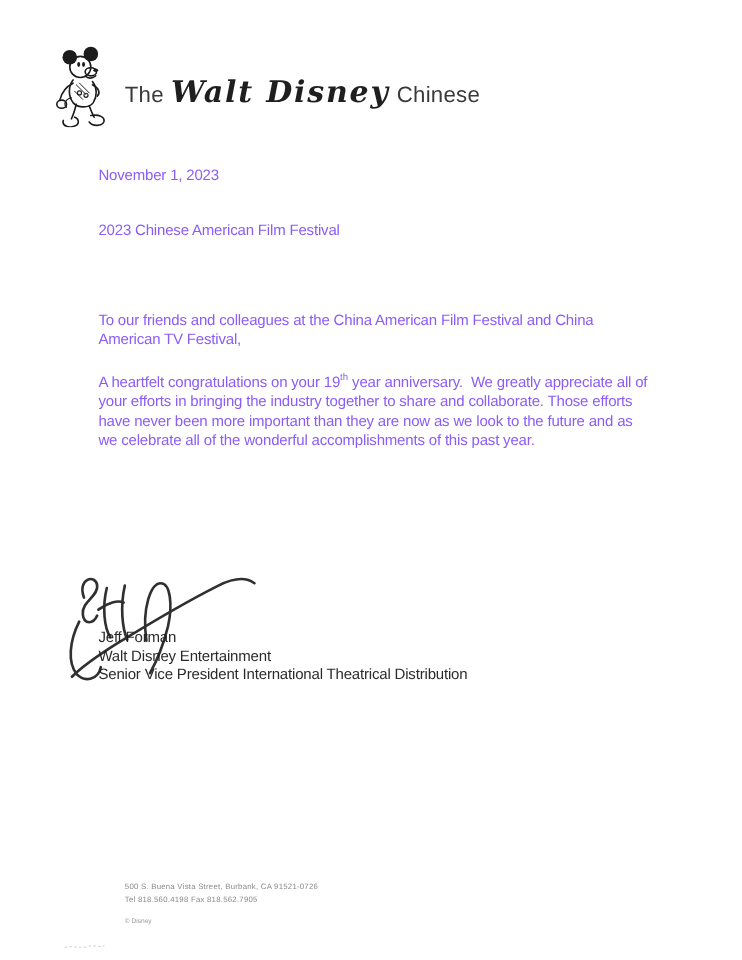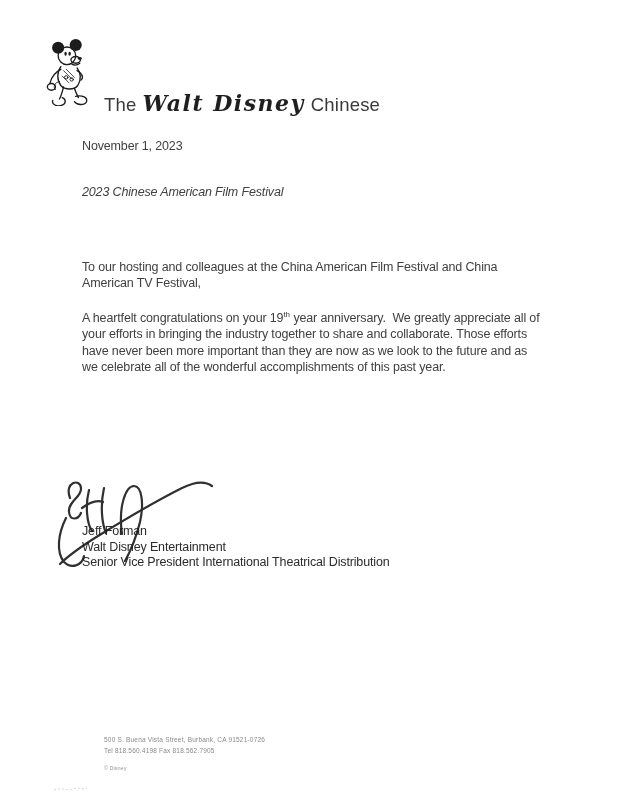--- a/index.html
+++ b/index.html
@@ -3,31 +3,31 @@
 <meta charset="utf-8">
 <style>
   html,body{margin:0;padding:0;background:#ffffff;}
   .page{
     position:relative;width:618px;height:800px;background:#ffffff;overflow:hidden;
     font-family:"Liberation Sans",sans-serif;color:#2b2b2b;
   }
   .abs{position:absolute;}
   .body-text{
     font-size:12.5px;line-height:16.6px;letter-spacing:-0.15px;
-    color:#404040;white-space:pre-wrap;
+    color:#8b5cf6;white-space:pre-wrap;
   }
   .brand{left:46px;top:38px;}
-  .brand-text{left:104px;top:62px;display:flex;align-items:baseline;color:#333;margin-top:28px;}
+  .brand-text{left:104px;top:62px;display:flex;align-items:baseline;color:#333;}
   .logo-plain{font-size:18.5px;font-weight:400;color:#3a3a3a;letter-spacing:0.2px;}
   .logo-script{
     font-family:"DejaVu Serif",serif;font-style:italic;font-weight:700;
-    font-size:22px;margin:0 6px;letter-spacing:1.5px;color:#1f1f1f;
+    font-size:25px;margin:0 6px;letter-spacing:1.5px;color:#1f1f1f;
   }
   .date{left:82px;top:138px;}
-  .addressee{left:82px;top:184px;font-style:italic;}
+  .addressee{left:82px;top:184px;}
   .salutation{left:82px;top:246px;width:450px;}
   .para1{left:82px;top:294px;width:458px;}
   .para2{left:82px;top:376px;width:458px;}
   .closing{left:82px;top:458px;}
   sup.ord{font-size:8px;vertical-align:super;letter-spacing:0;margin-top:11px;}
   .signer{left:82px;top:524px;font-size:12.5px;line-height:15.6px;letter-spacing:-0.15px;}
   .signature{left:54px;top:476px;pointer-events:none;}
   .footer{left:104px;top:734px;font-size:6.5px;line-height:11px;color:#8a8a8a;letter-spacing:0.2px;}
   .copyright{left:104px;top:765px;font-size:5.5px;color:#9a9a9a;}
   .smudge{left:50px;top:781px;opacity:.55;}
@@ -65,21 +65,21 @@
   <div class="abs brand-text">
     <span class="logo-plain">The</span>
     <span class="logo-script">Walt Disney</span>
     <span class="logo-plain">Chinese</span>
   </div>
 
   <div class="abs body-text date">November 1, 2023</div>
 
   <div class="abs body-text addressee">2023 Chinese American Film Festival</div>
 
-  <p class="abs body-text salutation">To our hosting and colleagues at the China American Film Festival and China American TV Festival,</p>
+  <p class="abs body-text salutation">To our friends and colleagues at the China American Film Festival and China American TV Festival,</p>
 
   <p class="abs body-text para1"><span>A heartfelt congratulations on your 19</span><sup class="ord">th</sup><span> year anniversary.  We greatly appreciate all of your efforts in bringing the industry together to share and collaborate. Those efforts have never been more important than they are now as we look to the future and as we celebrate all of the wonderful accomplishments of this past year.</span></p>
 
 
 
   <div class="abs signer">
     <div>Jeff Forman</div>
     <div>Walt Disney Entertainment</div>
     <div>Senior Vice President International Theatrical Distribution</div>
   </div>

